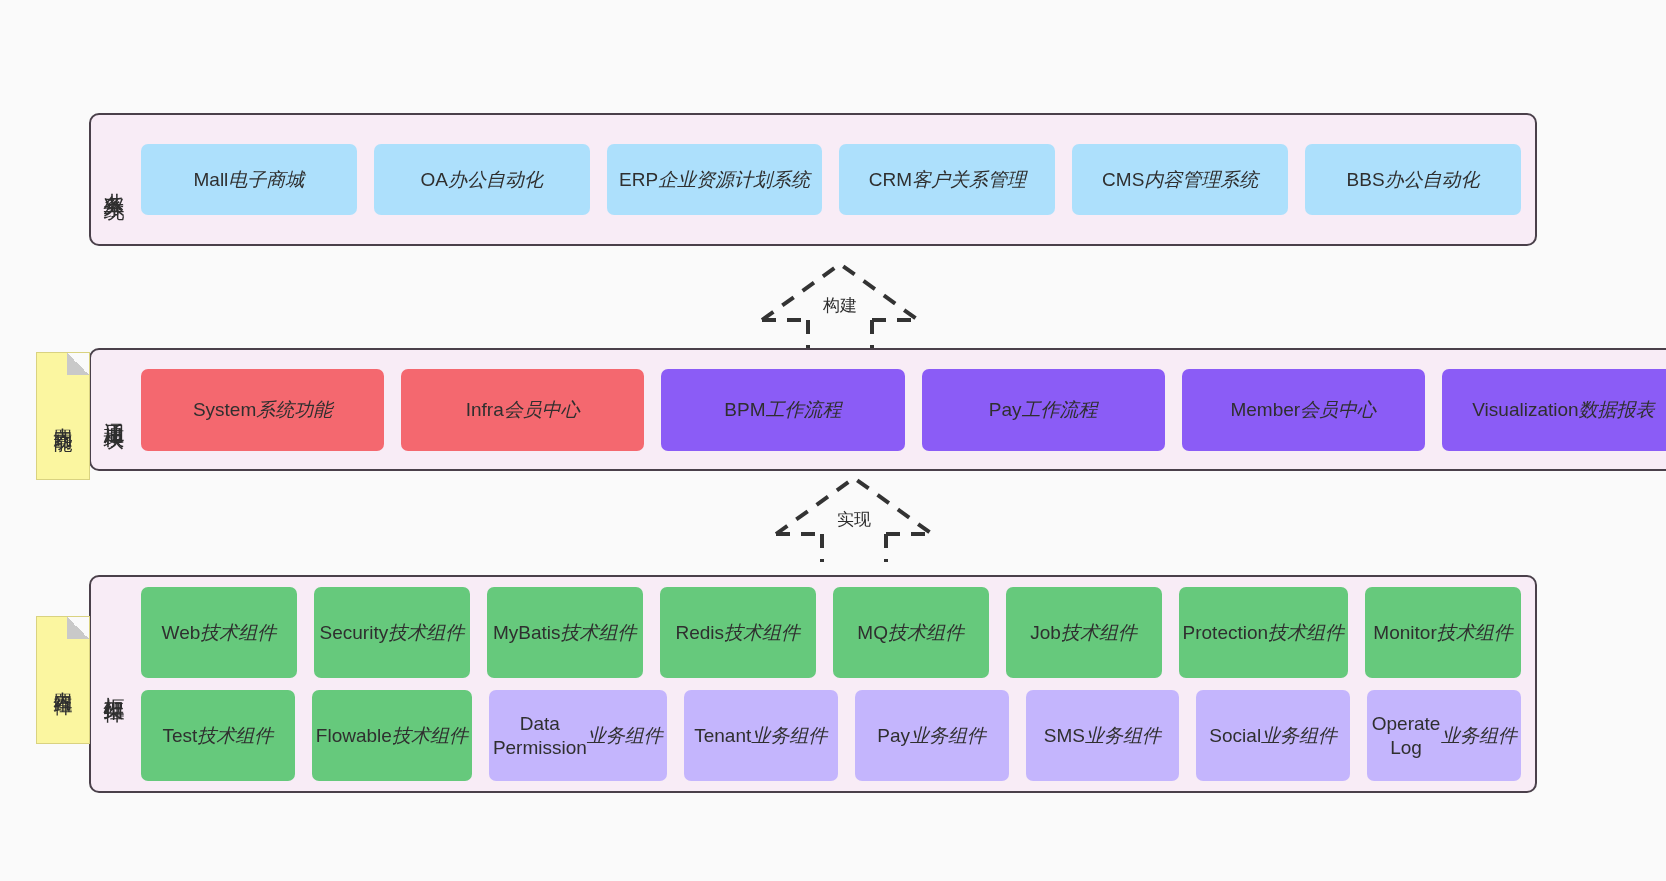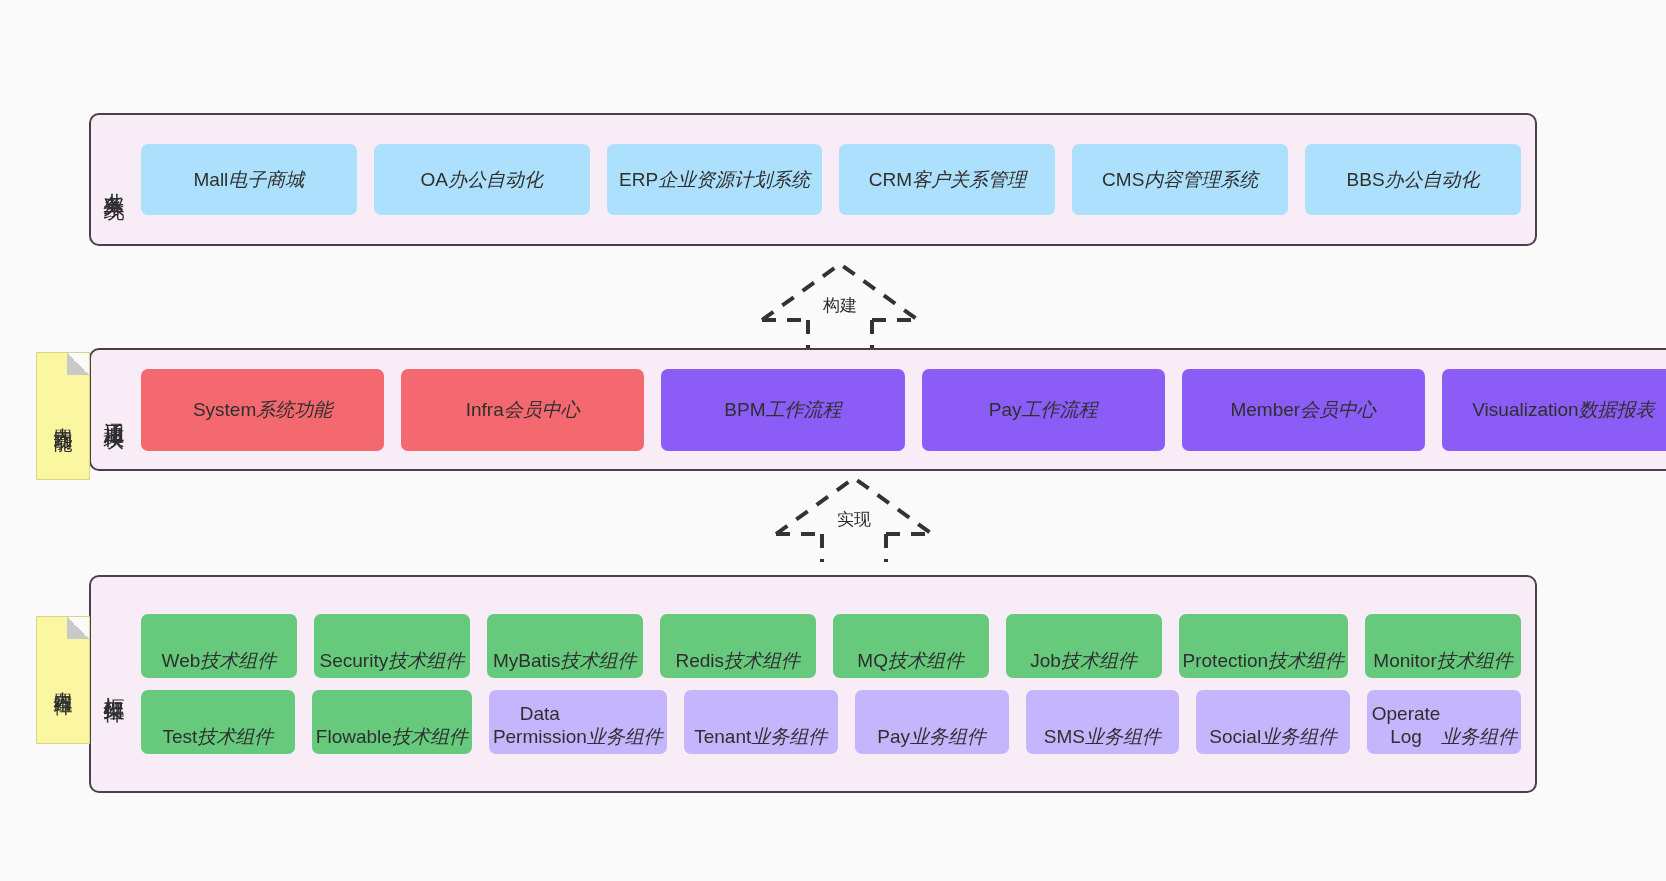--- a/index.html
+++ b/index.html
@@ -71,21 +71,21 @@
   .c-green      { background: #66c97c; }
   .c-greenlight { background: #c4b5fd; }
 
   
   #layer-business { left: 89px;  top: 113px; width: 1448px; height: 133px; }
   #layer-common   { left: 89px;  top: 348px; width: 1612px; height: 123px; }
   #layer-framework{ left: 89px;  top: 575px; width: 1448px; height: 218px; }
 
   #layer-business  .cell { height: 71px; }
   #layer-common    .cell { height: 82px; }
-  #layer-framework .cell { height: 64px; align-items: flex-end; }
+  #layer-framework .cell { height: 91px; }
 
   
   .sticky {
     position: absolute;
     width: 54px;
     background: #fbf6a0;
     border: 1px solid #d9d280;
     display: flex;
     align-items: center;
     justify-content: center;

